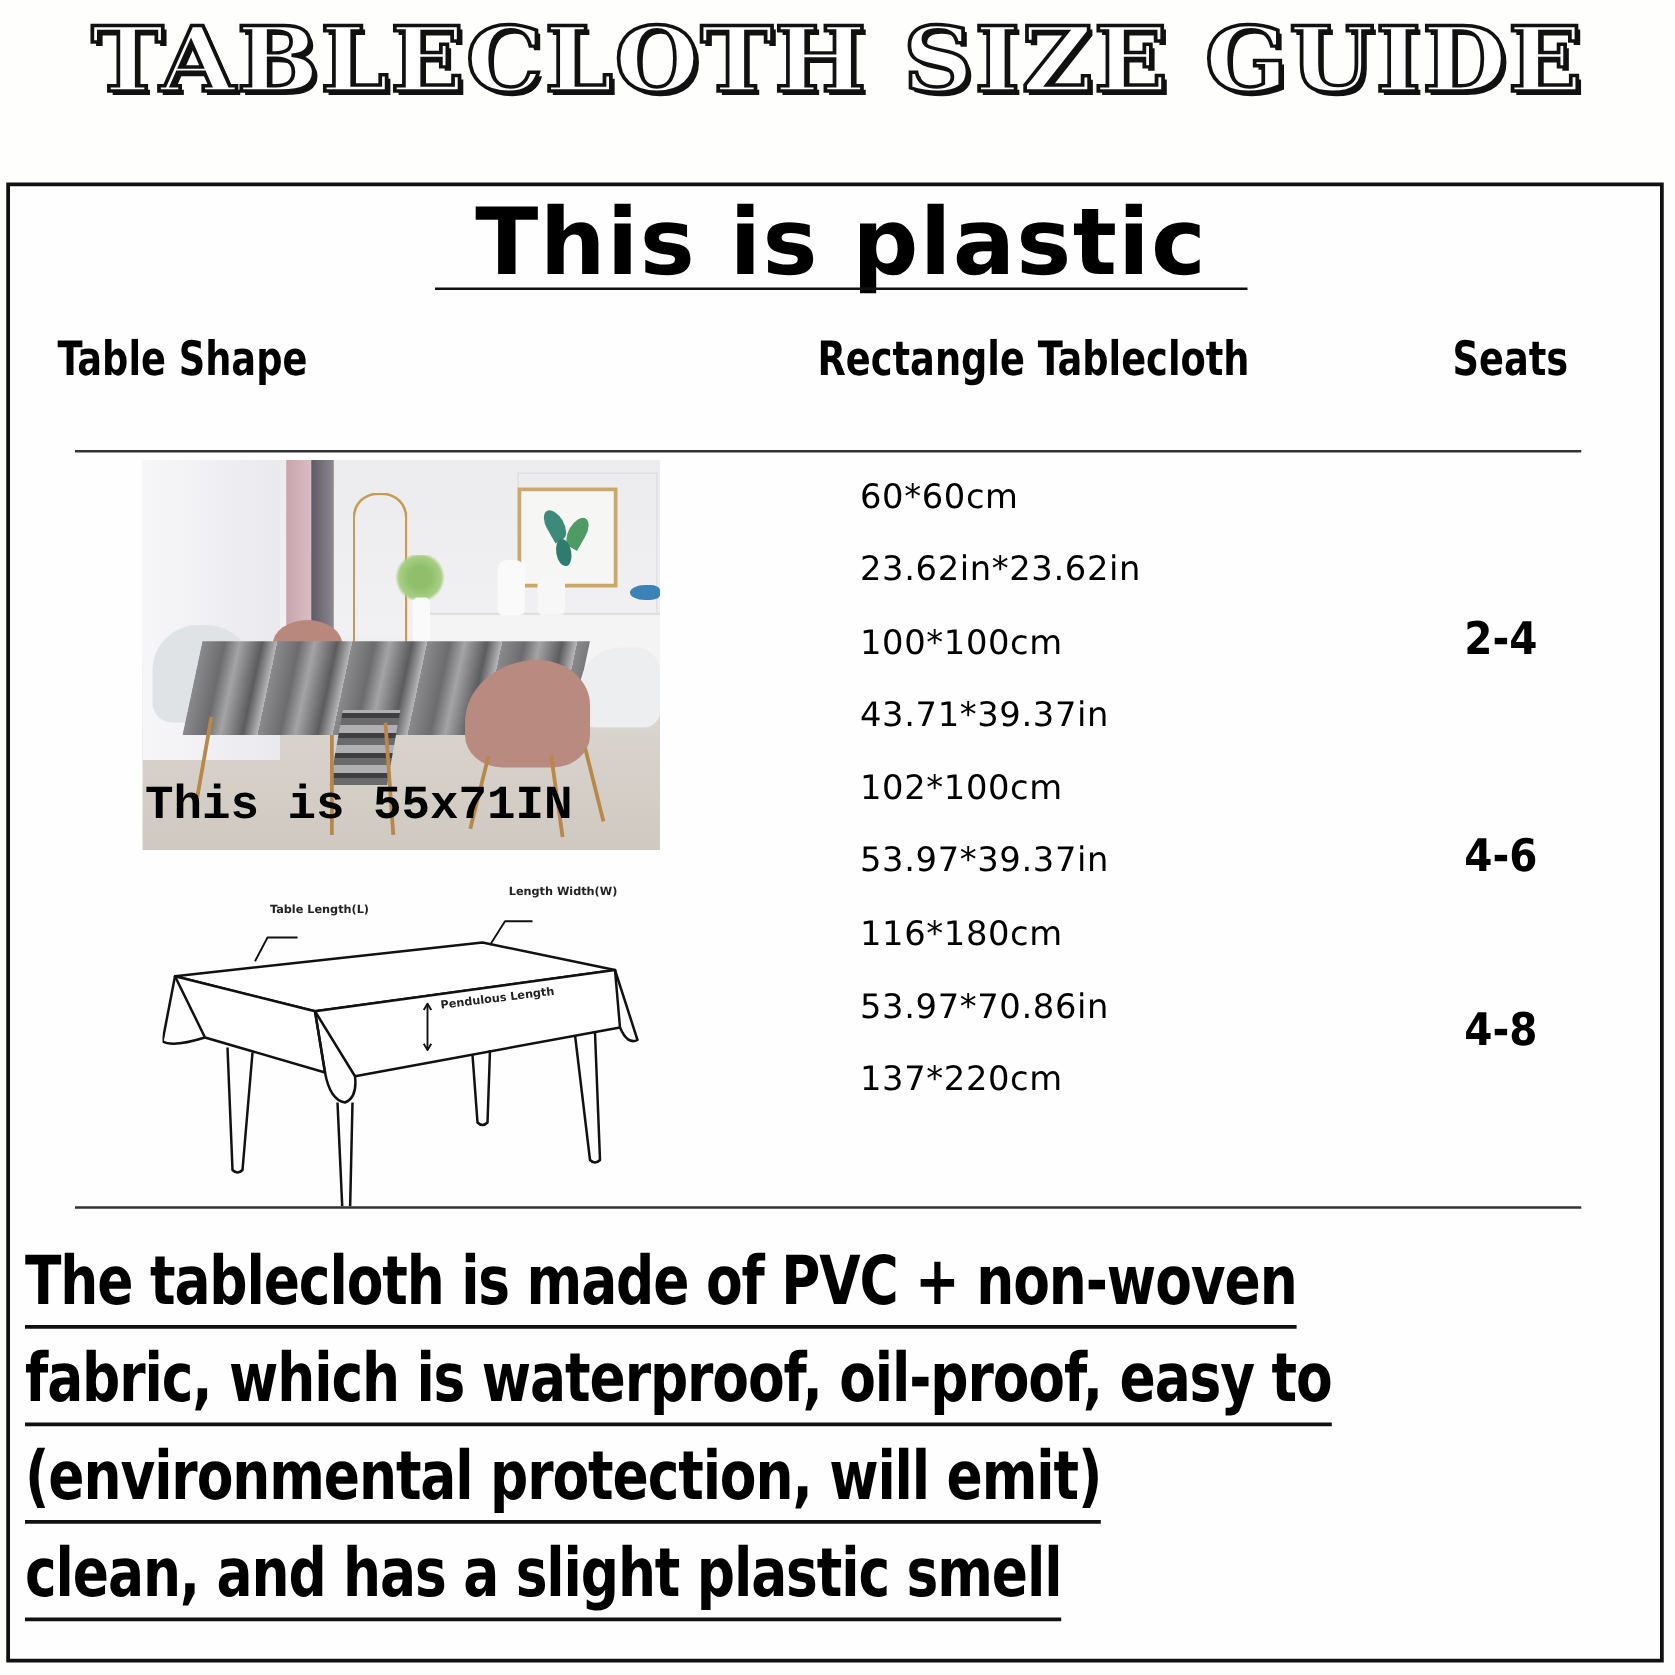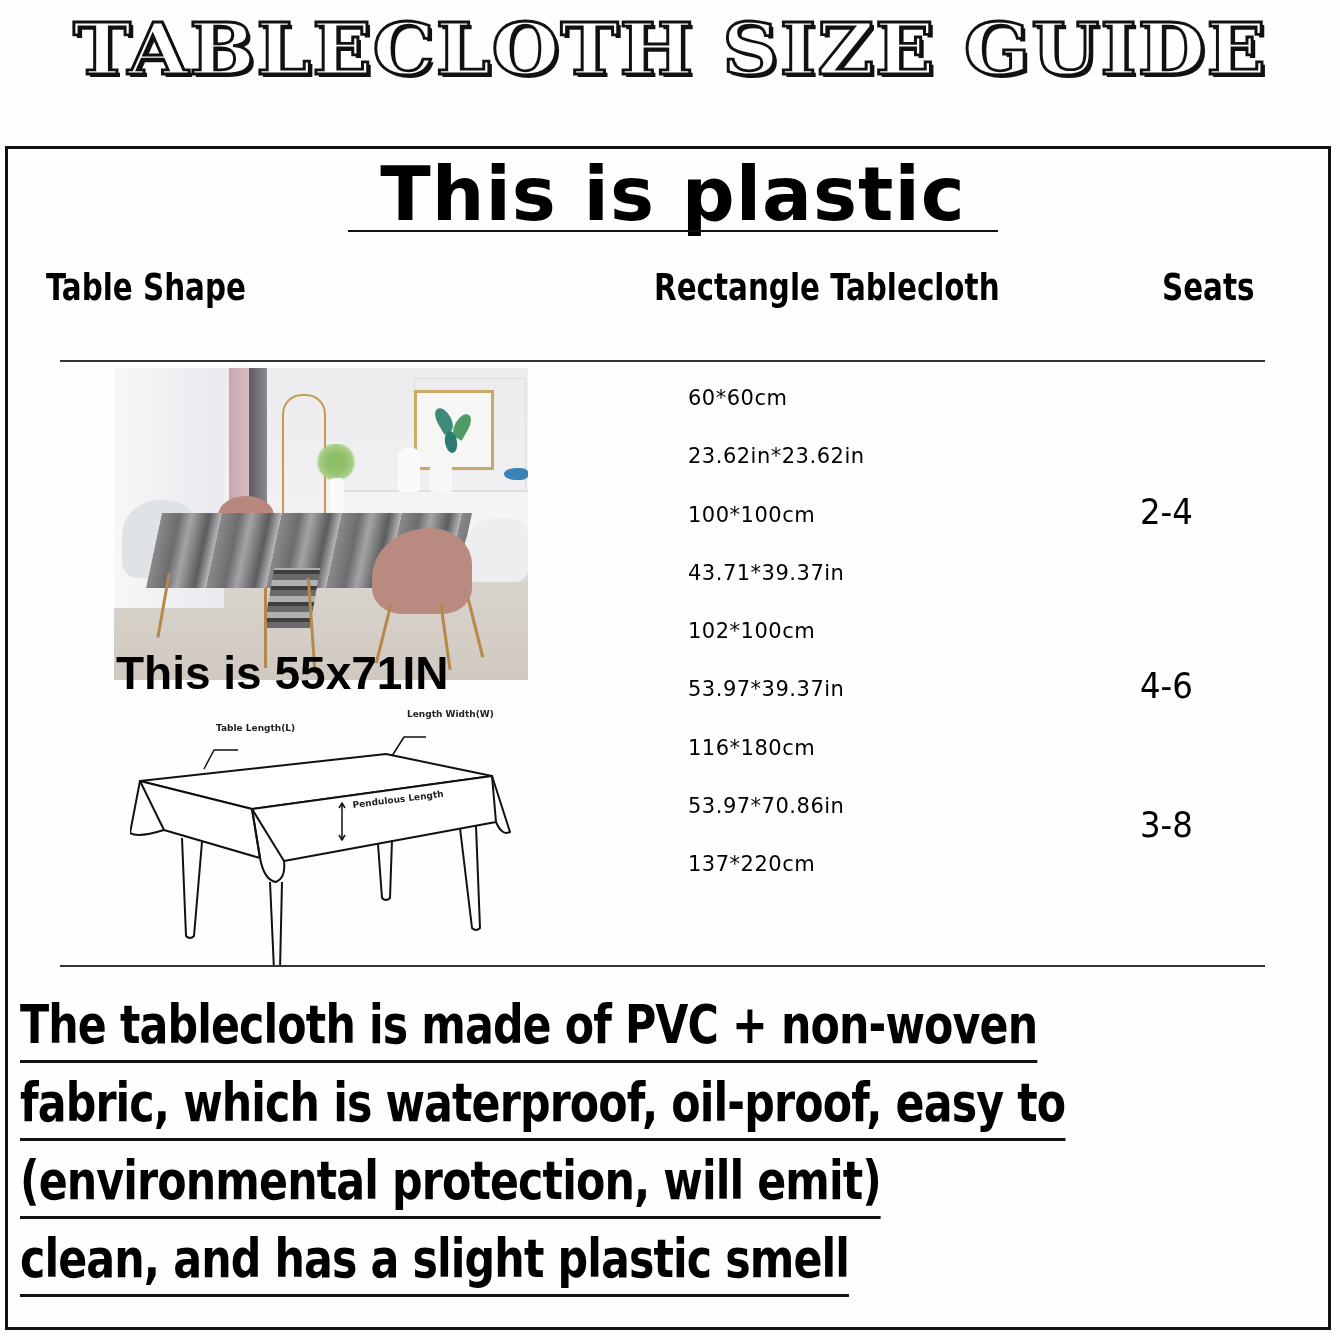--- a/index.html
+++ b/index.html
@@ -141,25 +141,25 @@
     }
     .photo .chair-white { position: absolute; left: 8px; top: 132px; width: 80px; height: 78px; background: #dfe3e6; border-radius: 46% 46% 20% 20%; }
     .photo .chair-pink-back { position: absolute; left: 104px; top: 128px; width: 56px; height: 40px; background: #b8887c; border-radius: 50% 50% 10% 10%; }
     .photo .chair-pink-front { position: absolute; left: 258px; top: 160px; width: 100px; height: 86px; background: #b98a7f; border-radius: 58% 42% 30% 30%; }
     .photo .chair-white-right { position: absolute; left: 350px; top: 150px; width: 64px; height: 64px; background: #eceef0; border-radius: 50% 30% 20% 20%; }
     .photo .leg { position: absolute; width: 3px; background: #b8874a; }
 
     .photo-caption {
       position: absolute;
       left: 116px;
-      top: 644px;
+      top: 616px;
       width: 420px;
-      font-family: Liberation Sans, sans-serif;
-      font-weight: bold;
-      font-size: 46px;
+      font-family: Liberation Mono, monospace;
+      font-weight: bold;
+      font-size: 38px;
       line-height: 58px;
       letter-spacing: 0px;
       white-space: nowrap;
     }
     .diagram {
       position: absolute;
       left: 130px;
       top: 700px;
       width: 390px;
       height: 265px;
@@ -175,31 +175,31 @@
     .size-list {
       position: absolute;
       left: 688px;
       top: 376px;
       width: 400px;
     }
     .size-item {
       height: 58.3px;
       line-height: 44px;
       font-family: "DejaVu Sans", sans-serif;
-      font-size: 21px;
+      font-size: 27px;
       letter-spacing: 0.5px;
       white-space: nowrap;
     }
     .seats {
       position: absolute;
       left: 1140px;
       width: 90px;
-      text-align: left;
+      text-align: right;
       font-family: "DejaVu Sans Condensed", "DejaVu Sans", sans-serif;
-      font-weight: normal;
+      font-weight: bold;
       font-size: 36px;
       line-height: 44px;
     }
     .seats-1 { top: 490px; }
     .seats-2 { top: 664px; }
     .seats-3 { top: 803px; }
 
     .desc {
       position: absolute;
       left: 20px;
@@ -312,21 +312,21 @@
   <div class="size-item">43.71*39.37in</div>
   <div class="size-item">102*100cm</div>
   <div class="size-item">53.97*39.37in</div>
   <div class="size-item">116*180cm</div>
   <div class="size-item">53.97*70.86in</div>
   <div class="size-item">137*220cm</div>
 </div>
 
 <div class="seats seats-1">2-4</div>
 <div class="seats seats-2">4-6</div>
-<div class="seats seats-3">3-8</div>
+<div class="seats seats-3">4-8</div>
 
 <div class="rule rule-bottom"></div>
 
 <div class="desc">
   <div class="desc-line dl-1"><span>The tablecloth is made of PVC + non-woven</span></div>
   <div class="desc-line dl-2"><span>fabric, which is waterproof, oil-proof, easy to</span></div>
   <div class="desc-line dl-4"><span>(environmental protection, will emit)</span></div>
   <div class="desc-line dl-3"><span>clean, and has a slight plastic smell</span></div>
 </div>
 

